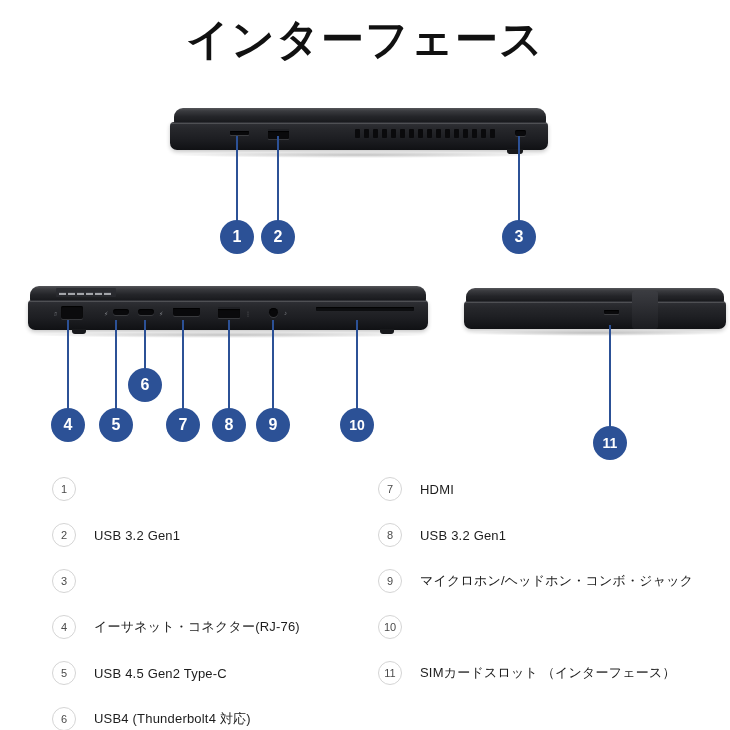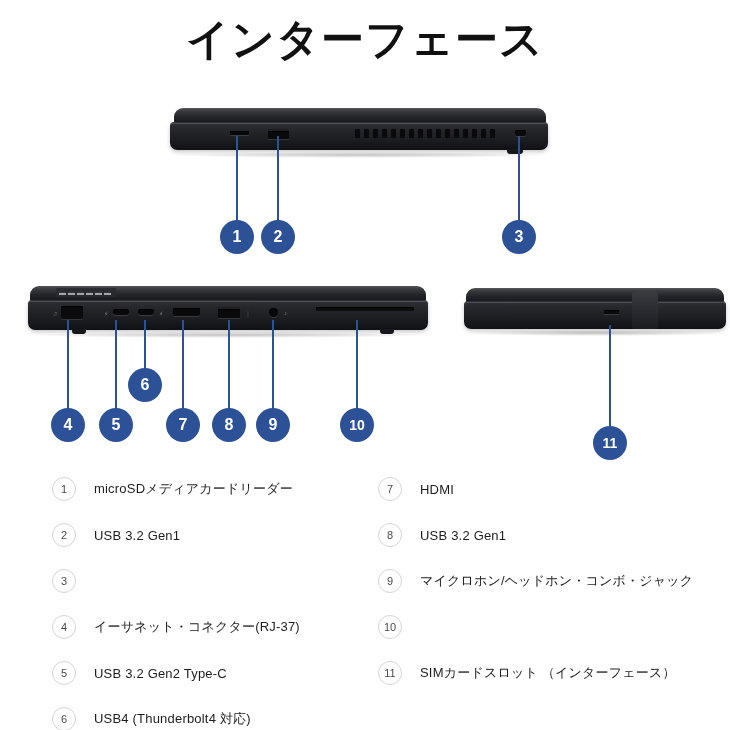--- a/index.html
+++ b/index.html
@@ -291,36 +291,35 @@
 </div>
 
 <div class="callout-line" style="left:609px; top:325px; height:104px;"></div>
 <div class="callout wide" style="left:610px; top:443px;">11</div>
 
 <div class="legend">
 
   <div class="legend-col left">
     <div class="legend-item">
       <span class="legend-num">1</span>
-      <span class="legend-label">microSDメディアカードリーダー</span>
     </div>
     <div class="legend-item">
       <span class="legend-num">2</span>
       <span class="legend-label">USB 3.2 Gen1</span>
     </div>
     <div class="legend-item">
       <span class="legend-num">3</span>
     </div>
     <div class="legend-item">
       <span class="legend-num">4</span>
-      <span class="legend-label">イーサネット・コネクター(RJ-37)</span>
+      <span class="legend-label">イーサネット・コネクター(RJ-76)</span>
     </div>
     <div class="legend-item">
       <span class="legend-num">5</span>
-      <span class="legend-label">USB 3.2 Gen2 Type-C</span>
+      <span class="legend-label">USB 4.5 Gen2 Type-C</span>
     </div>
     <div class="legend-item">
       <span class="legend-num">6</span>
       <span class="legend-label">USB4 (Thunderbolt4 対応)</span>
     </div>
   </div>
 
   <div class="legend-col right">
     <div class="legend-item">
       <span class="legend-num">7</span>

